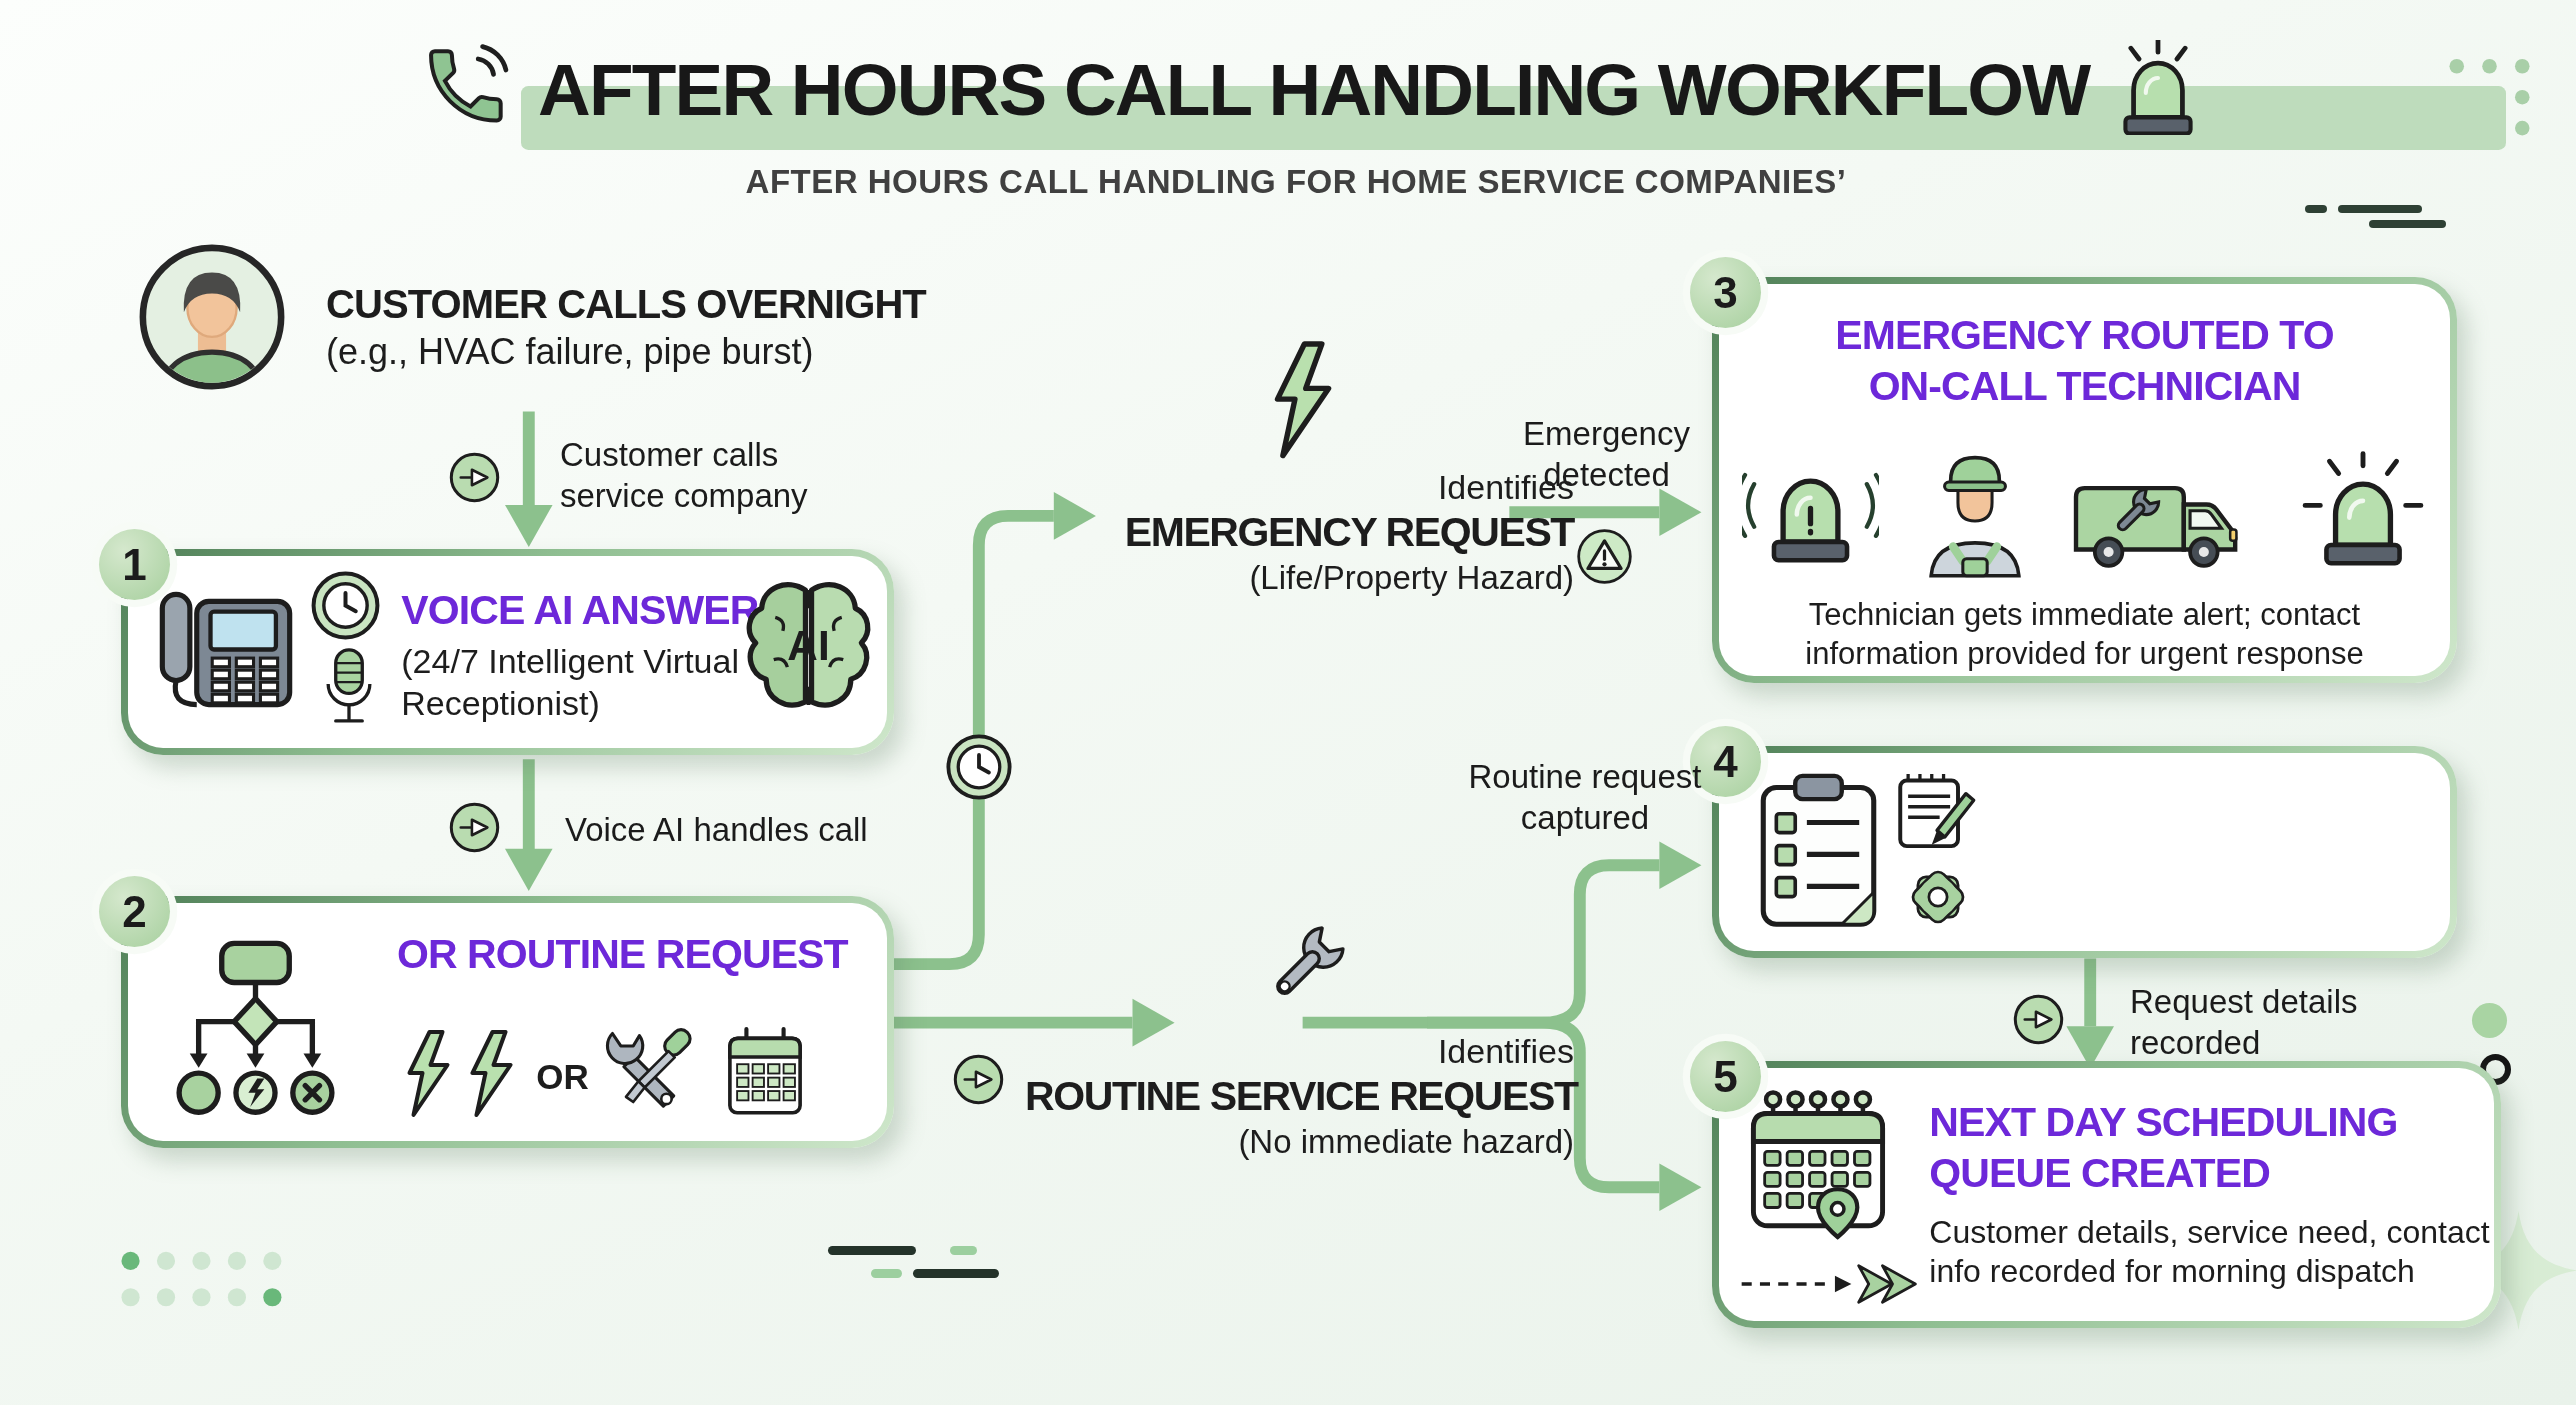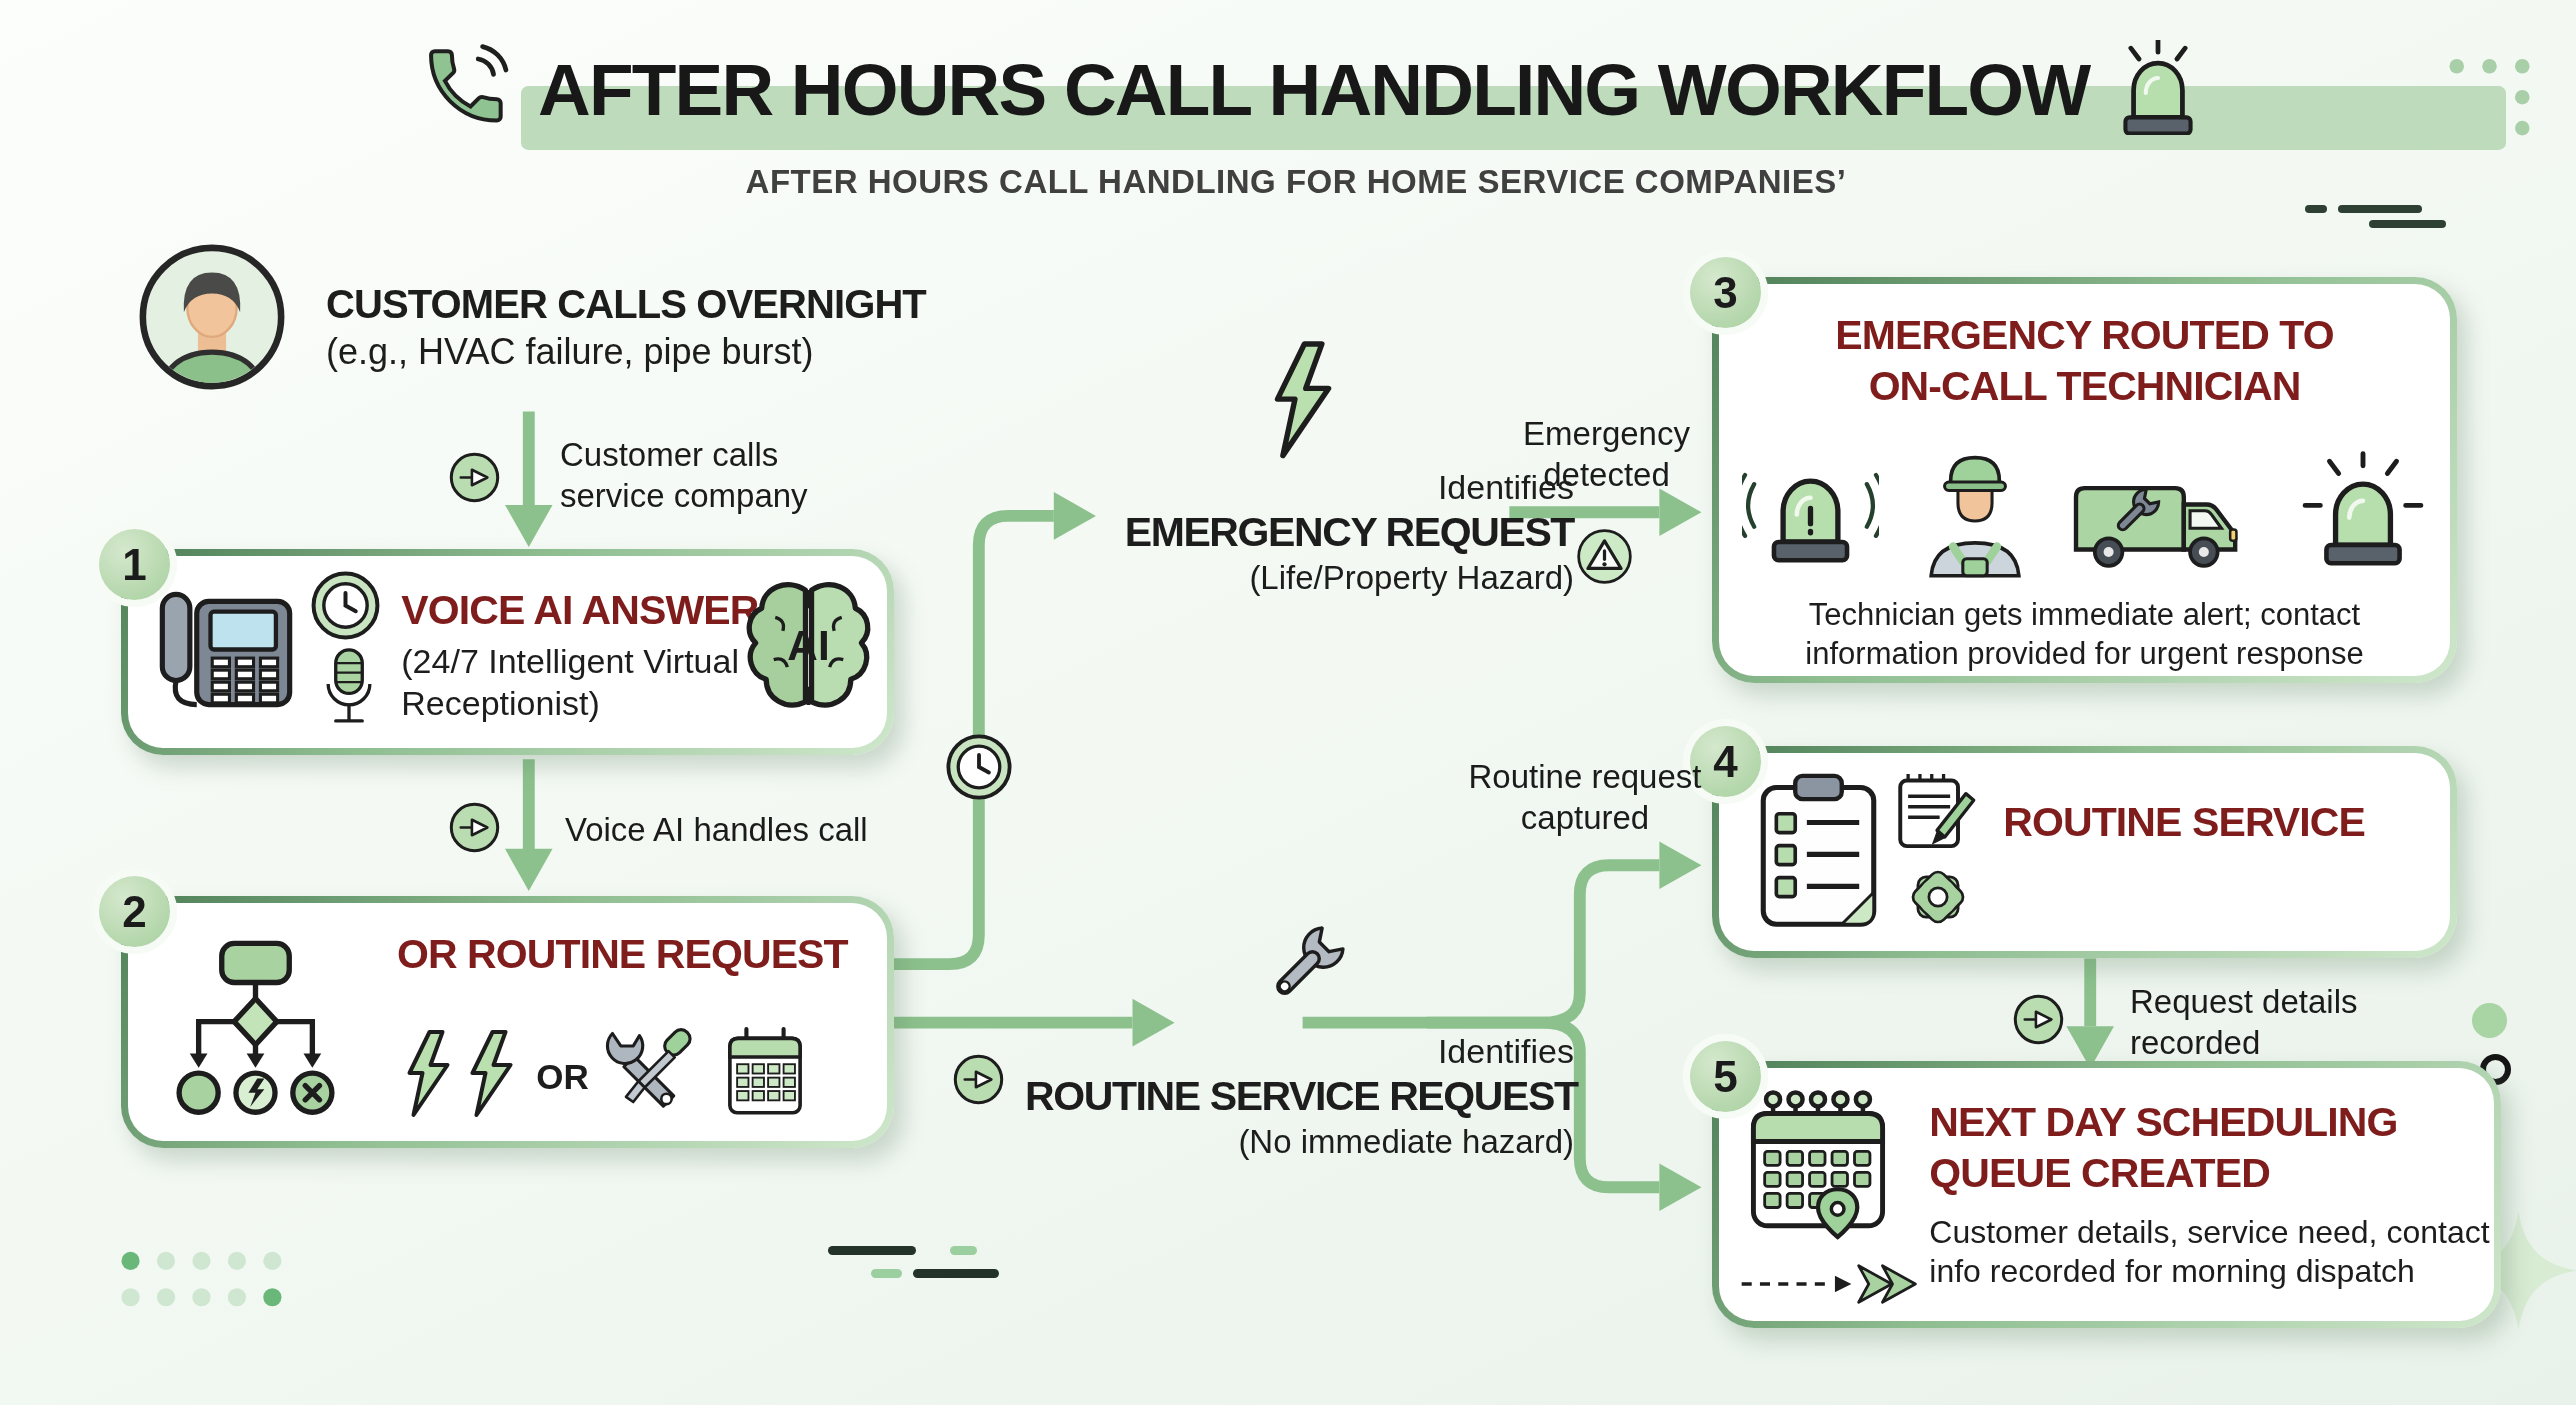--- a/index.html
+++ b/index.html
@@ -22,21 +22,21 @@
 
   
   .box { position:absolute; border-radius:42px; padding:7.3px;
          background:linear-gradient(135deg,#4e7e56 0%,#8fbe91 45%,#cfe7cb 100%);
          box-shadow:9.1px 12.8px 22px rgba(96,128,100,.28); z-index:2; }
   .box-inner { position:relative; width:100%; height:100%; background:#ffffff; border-radius:35px; }
   .badge { position:absolute; width:71px; height:71px; border-radius:50%;
            background:radial-gradient(circle at 35% 30%,#d5e8cd,#a6cf9d);
            box-shadow:0 0 0 7.3px #f7fbf6; display:flex; align-items:center; justify-content:center;
            font-size:44px; font-weight:bold; color:#1b1b1b; z-index:6; }
-  .step-title { font-weight:bold; letter-spacing:-0.9px; font-size:41px; line-height:51px; color:#7f1d1d; }
+  .step-title { font-weight:bold; letter-spacing:-0.9px; font-size:41px; line-height:51px; color:#6d28d9; }
   .step-sub { font-size:34px; line-height:42px; color:#1d1d1d; }
   .step-desc { font-size:31px; line-height:39px; color:#1d1d1d; }
 
   
   .lbl { position:absolute; font-size:33px; line-height:41px; color:#1b1b1b; z-index:4; }
   .branch { position:absolute; text-align:right; z-index:4; }
   .branch-lead { font-size:34px; }
   .branch-title { font-size:41px; font-weight:bold; letter-spacing:-1.4px; white-space:nowrap; margin-top:1.8px; }
   .branch-note { font-size:33px; margin-top:3.7px; }
 
@@ -449,21 +449,20 @@
     </div>
     <div class="abs" style="left:177px; top:102px;">
       <svg width="84" height="84" viewBox="0 0 92 92">
         <rect x="24" y="24" width="44" height="44" rx="9" fill="#a8d2a0" stroke="#1d1d1d" stroke-width="3"></rect>
         <rect x="24" y="24" width="44" height="44" rx="9" transform="rotate(45 46 46)" fill="#a8d2a0" stroke="#1d1d1d" stroke-width="3"></rect>
         <circle cx="46" cy="46" r="21" fill="#a8d2a0"></circle>
         <circle cx="46" cy="46" r="10" fill="#ffffff" stroke="#1d1d1d" stroke-width="3"></circle>
       </svg>
     </div>
     <div class="abs step-title" style="left:284px; top:44px;">
-      <div>ROUTINE SERVICE</div>
     </div>
   </div>
   <div class="badge" style="left:-22px; top:-20px;">4</div>
 </div>
 
 <div class="box" style="left:1712px; top:1061px; width:789px; height:267px;">
   <div class="box-inner">
     <div class="abs" style="left:25.6px; top:20px;">
       <svg width="146" height="166" viewBox="0 0 104 118">
         <g fill="none" stroke="#1d1d1d" stroke-width="3.2">

